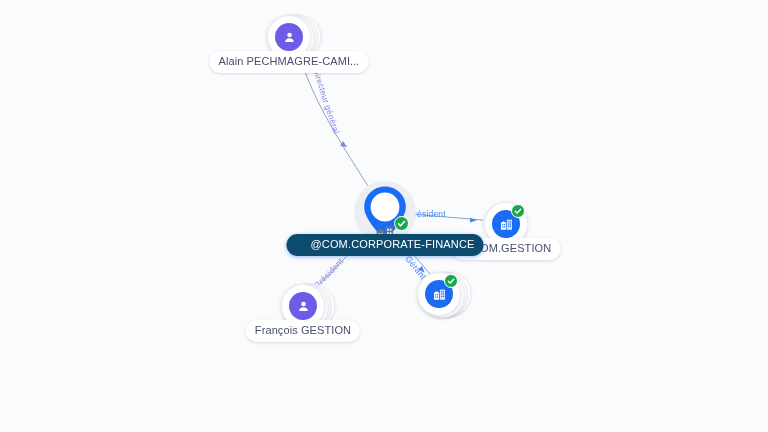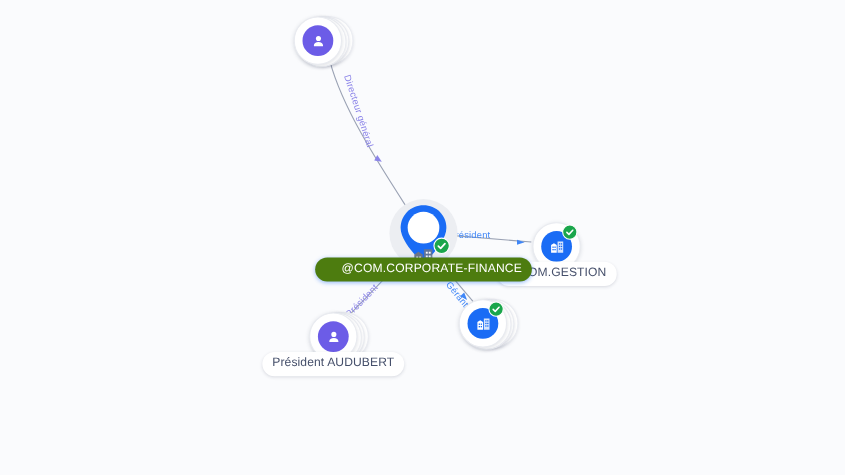--- a/index.html
+++ b/index.html
@@ -156,21 +156,21 @@
     font-size: 11px;
     line-height: 1;
     padding: 5px 9px 6px 9px;
     border-radius: 11px;
     background: #ffffff;
     color: #46506b;
     box-shadow: 0 1px 3px rgba(30,40,70,0.16);
     letter-spacing: 0.1px;
   }
   .label.selected {
-    background: #4d7c0f;
+    background: #0c4a6e;
     color: #ffffff;
     box-shadow: 0 1px 4px rgba(26,108,245,0.45);
     letter-spacing: 0.15px;
     padding-left: 24px;
   }
 
   
   .edge-label {
     position: absolute;
     white-space: nowrap;
@@ -229,20 +229,21 @@
       <div class="disc">
         <div class="badge-circle person">
           <svg width="15" height="15" viewBox="0 0 24 24" fill="#ffffff">
             <circle cx="12" cy="8" r="3.7"></circle>
             <path d="M12 13.2c-4 0-6.6 2.2-6.6 4.6v1.4h13.2v-1.4c0-2.4-2.6-4.6-6.6-4.6z"></path>
           </svg>
         </div>
       </div>
     </div>
   </div>
+  <div class="label" style="left:289px; top:51px;">Alain PECHMAGRE-CAMI...</div>
 
   <div class="node" style="left:506px; top:224px;">
     <div class="glyph-wrap">
       <div class="disc">
         <div class="badge-circle company">
           <svg width="15" height="15" viewBox="0 0 24 24" fill="#ffffff">
             <path d="M3.2 20.5h8.2V9.3l-4.1-2.6-4.1 2.6z"></path>
             <path d="M12.6 20.5h8.2V4.2h-8.2z" opacity="0.82"></path>
             <rect x="5.1" y="11.4" width="1.9" height="1.9" fill="#1a6cf5"></rect>
             <rect x="8.0" y="11.4" width="1.9" height="1.9" fill="#1a6cf5"></rect>
@@ -305,21 +306,21 @@
       <div class="disc">
         <div class="badge-circle person">
           <svg width="15" height="15" viewBox="0 0 24 24" fill="#ffffff">
             <circle cx="12" cy="8" r="3.7"></circle>
             <path d="M12 13.2c-4 0-6.6 2.2-6.6 4.6v1.4h13.2v-1.4c0-2.4-2.6-4.6-6.6-4.6z"></path>
           </svg>
         </div>
       </div>
     </div>
   </div>
-  <div class="label" style="left:303px; top:320px;">Président AUDUBERT</div>
+  <div class="label" style="left:303px; top:320px;">François GESTION</div>
 
   <div class="node" style="left:385px; top:212px;">
     <div class="glyph-wrap">
       <div class="halo"></div>
       <div class="pin">
         <svg width="46" height="56" viewBox="0 0 46 56" xmlns="http://www.w3.org/2000/svg">
           <path d="M23 1.5 C11.4 1.5 2.2 10.6 2.2 22 C2.2 33.6 16.2 48.0 21.1 53.0
                    C22.2 54.1 23.8 54.1 24.9 53.0 C29.8 48.0 43.8 33.6 43.8 22
                    C43.8 10.6 34.6 1.5 23 1.5 Z" fill="#1a6cf5"></path>
           <circle cx="23" cy="22" r="14.4" fill="#ffffff"></circle>

